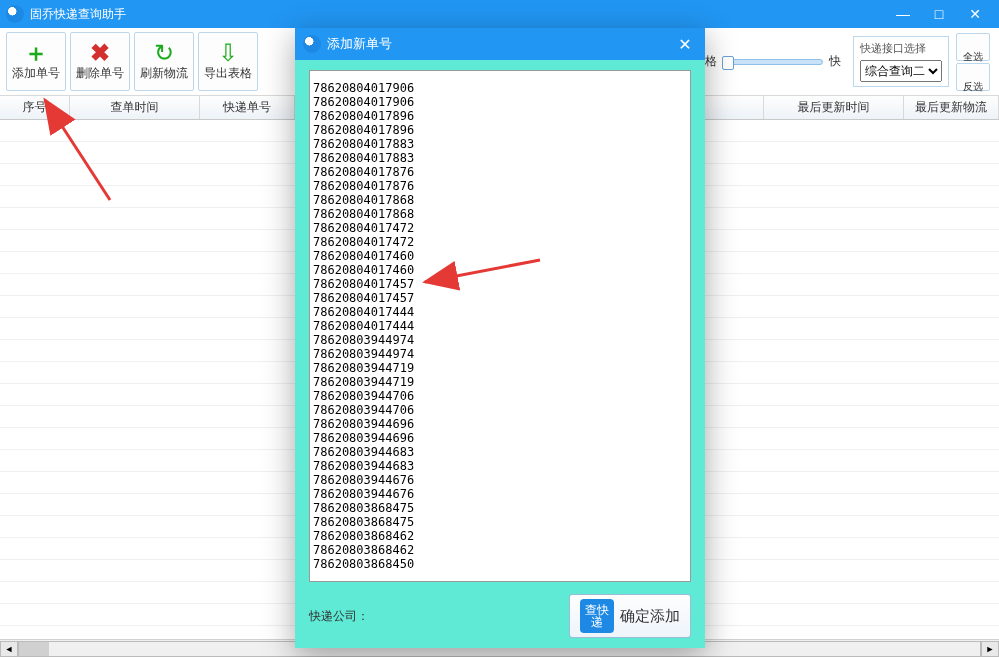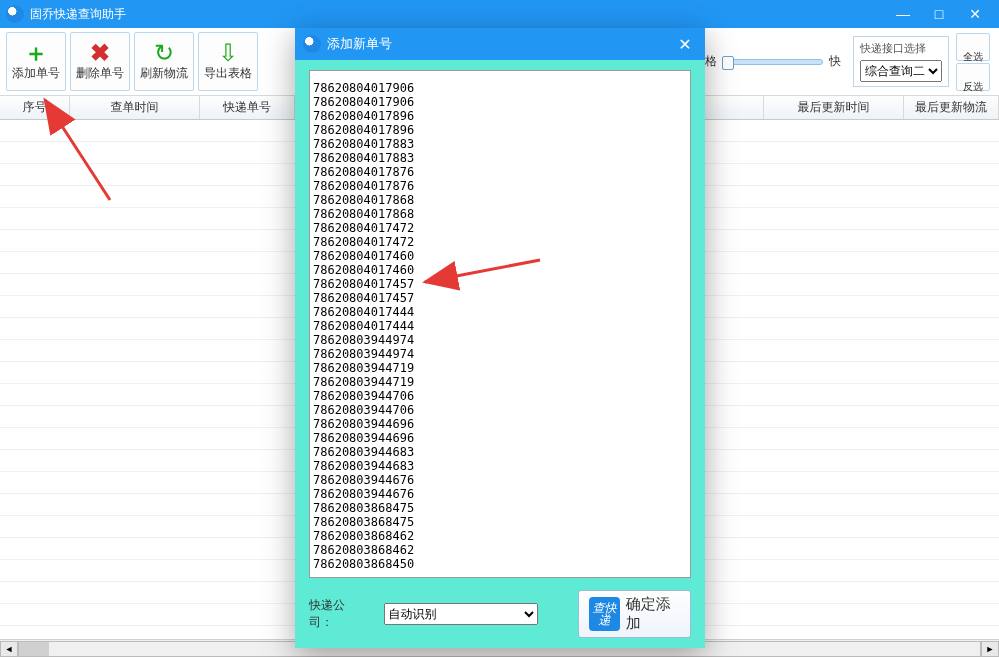--- a/index.html
+++ b/index.html
@@ -95,21 +95,21 @@
 .modal .row2{display:flex; align-items:center; gap:20px; margin-top:12px;}
 .modal select{height:22px; font-size:12px; width:170px;}
 .confirm-btn{
   display:flex; align-items:center; gap:6px; border:1px solid #9bbbd6;
   background:linear-gradient(#fefefe,#eef4fb); padding:4px 10px; cursor:pointer;
   font-size:15px; color:#333; border-radius:3px;
 }
 .confirm-btn .badge{
   width:34px;height:34px;background:#1e88e5;border-radius:4px;color:#fff;
   font-size:12px;display:flex;align-items:center;justify-content:center;
-  line-height:1; text-align:center;font-style:italic;
+  line-height:1; text-align:center;
 }
 .filter-row{margin-top:10px; display:flex; justify-content:center; align-items:center; gap:4px;}
 
 .chk{width:13px;height:13px;border:1px solid #777;display:inline-block;background:#fff;}
 
 
 .arrow-svg{position:absolute; pointer-events:none; z-index:100;}
 </style>
 </head>
 <body>
@@ -264,23 +264,20 @@
 78620803944676
 78620803944676
 78620803868475
 78620803868475
 78620803868462
 78620803868462
 78620803868450</textarea>
     </div>
     <div class="row2">
       <span>快递公司：</span>
-      <select>
-        <option>自动识别</option>
-      </select>
       <span style="flex:1"></span>
       <div class="confirm-btn">
         <span class="badge">查快递</span>
         <span>确定添加</span>
       </div>
     </div>
   </div>
 </div>
 
 <svg class="arrow-svg" style="left:0;top:0;" width="999" height="657">

